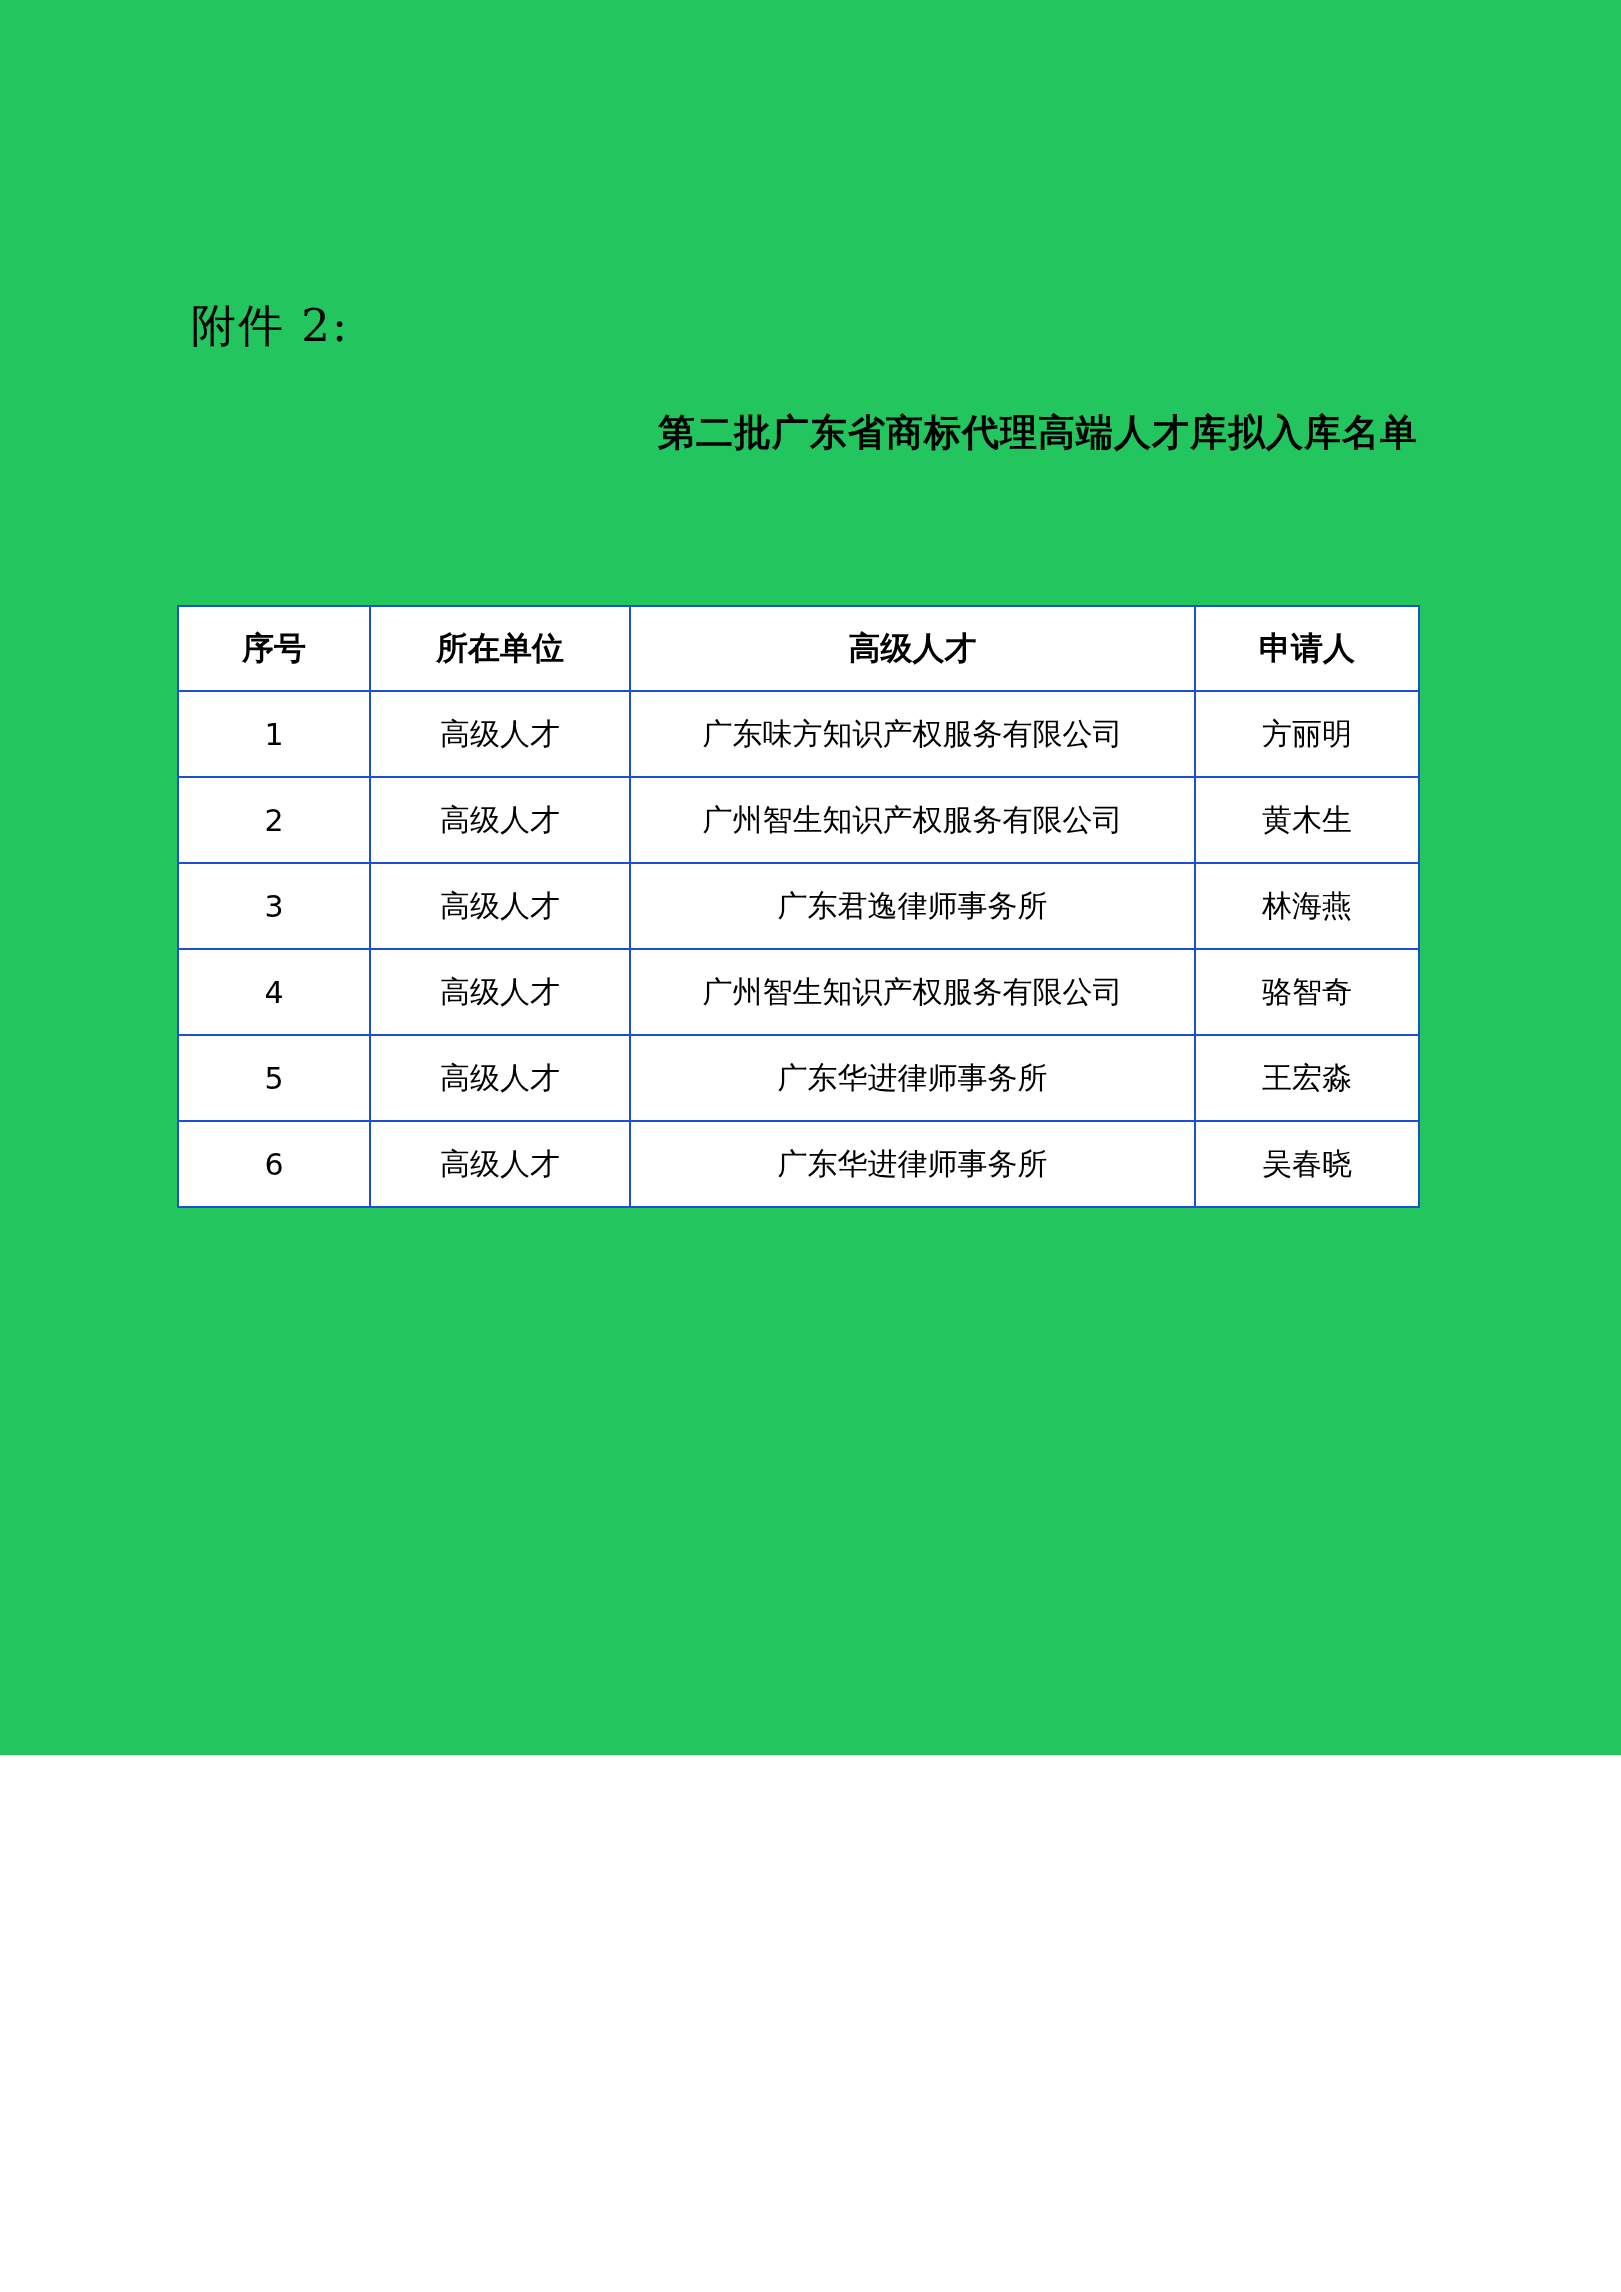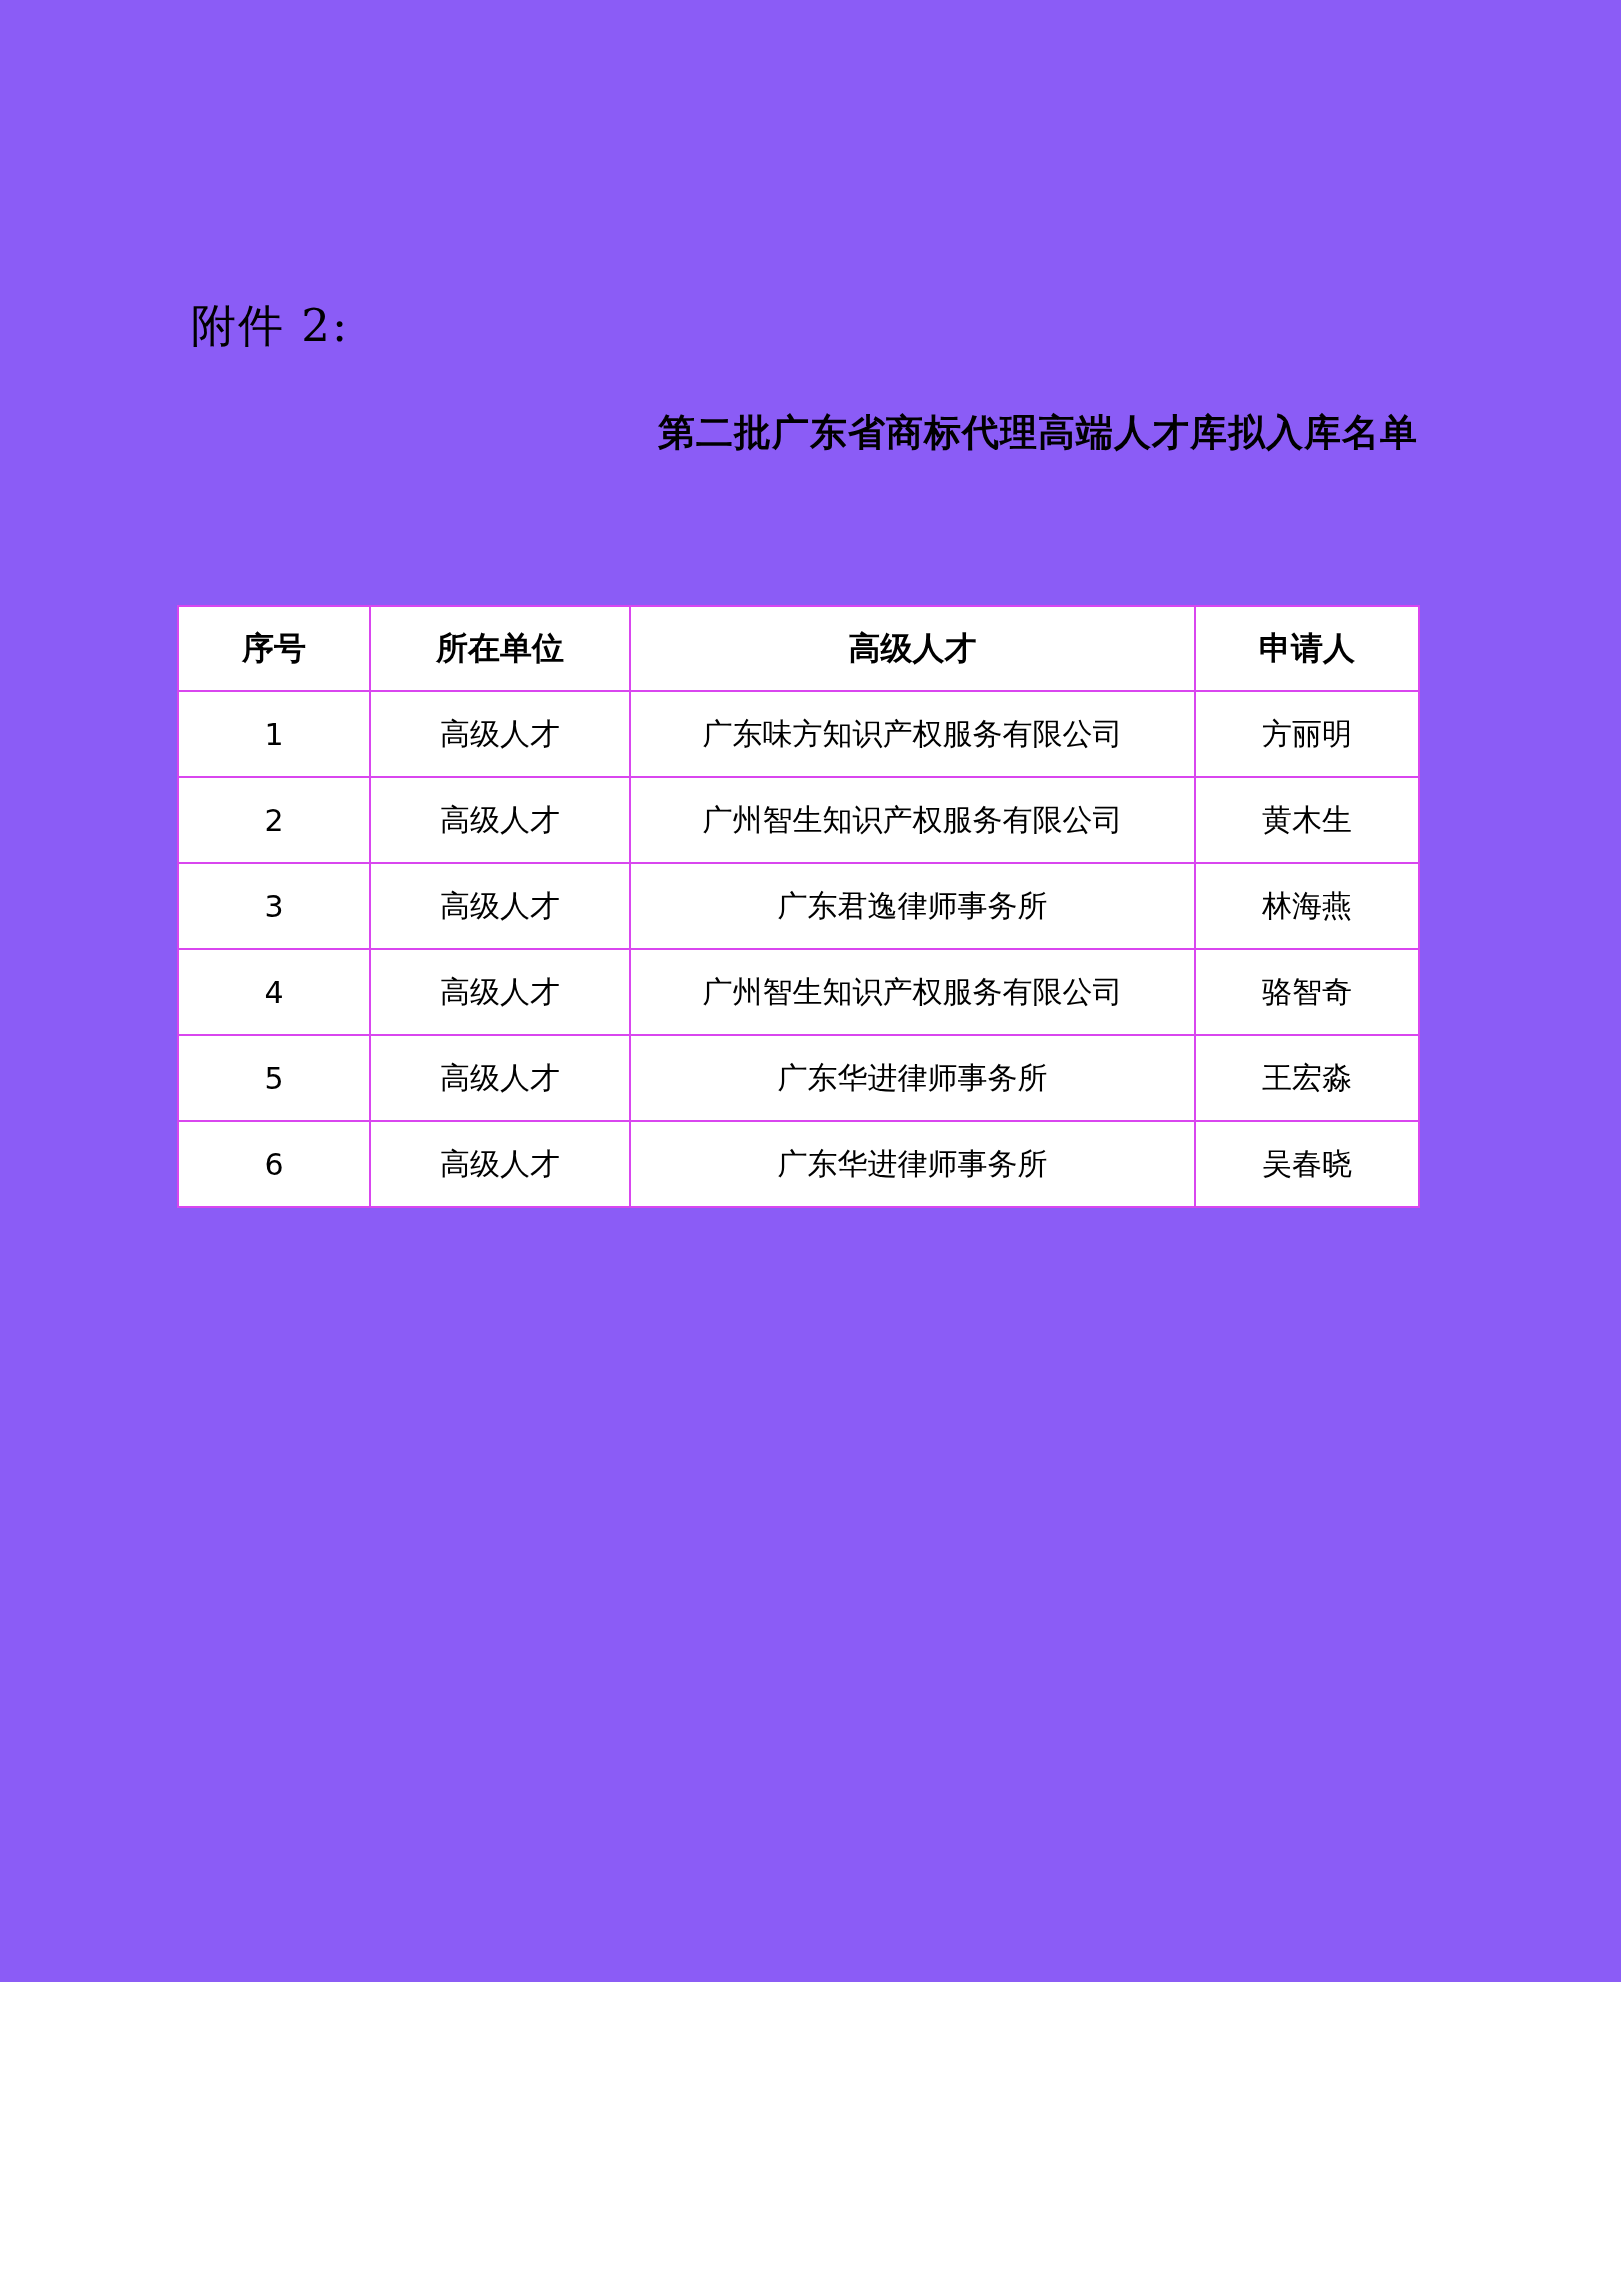--- a/index.html
+++ b/index.html
@@ -4,22 +4,22 @@
 <style>
   * { margin: 0; padding: 0; box-sizing: border-box; }
   html, body {
     background: #ffffff;
     font-family: "DejaVu Sans", "Liberation Sans", sans-serif;
     color: #000000;
   }
   .page {
     position: relative;
     width: 1621px;
-    height: 1982px;
-    background: #8b5cf6;
+    height: 1755px;
+    background: #22c55e;
     overflow: hidden;
     padding-left: 39px;
   }
   .attachment-label {
     position: absolute;
     left: 191px;
     top: 300px;
     font-family: "DejaVu Serif", "Liberation Serif", serif;
     font-size: 45px;
     line-height: 51px;
@@ -54,21 +54,21 @@
   table.talent-table {
     position: absolute;
     left: 177px;
     top: 605px;
     width: 1241px;
     border-collapse: collapse;
     table-layout: fixed;
     background: #ffffff;
   }
   .talent-table th, .talent-table td {
-    border: 2px solid #d946ef;
+    border: 2px solid #1d4ed8;
     text-align: center;
     vertical-align: middle;
     padding: 0;
     overflow: hidden;
   }
   .talent-table thead tr { height: 85px; }
   .talent-table tbody tr { height: 86px; }
   .talent-table th {
     font-size: 32px;
     font-weight: 700;

